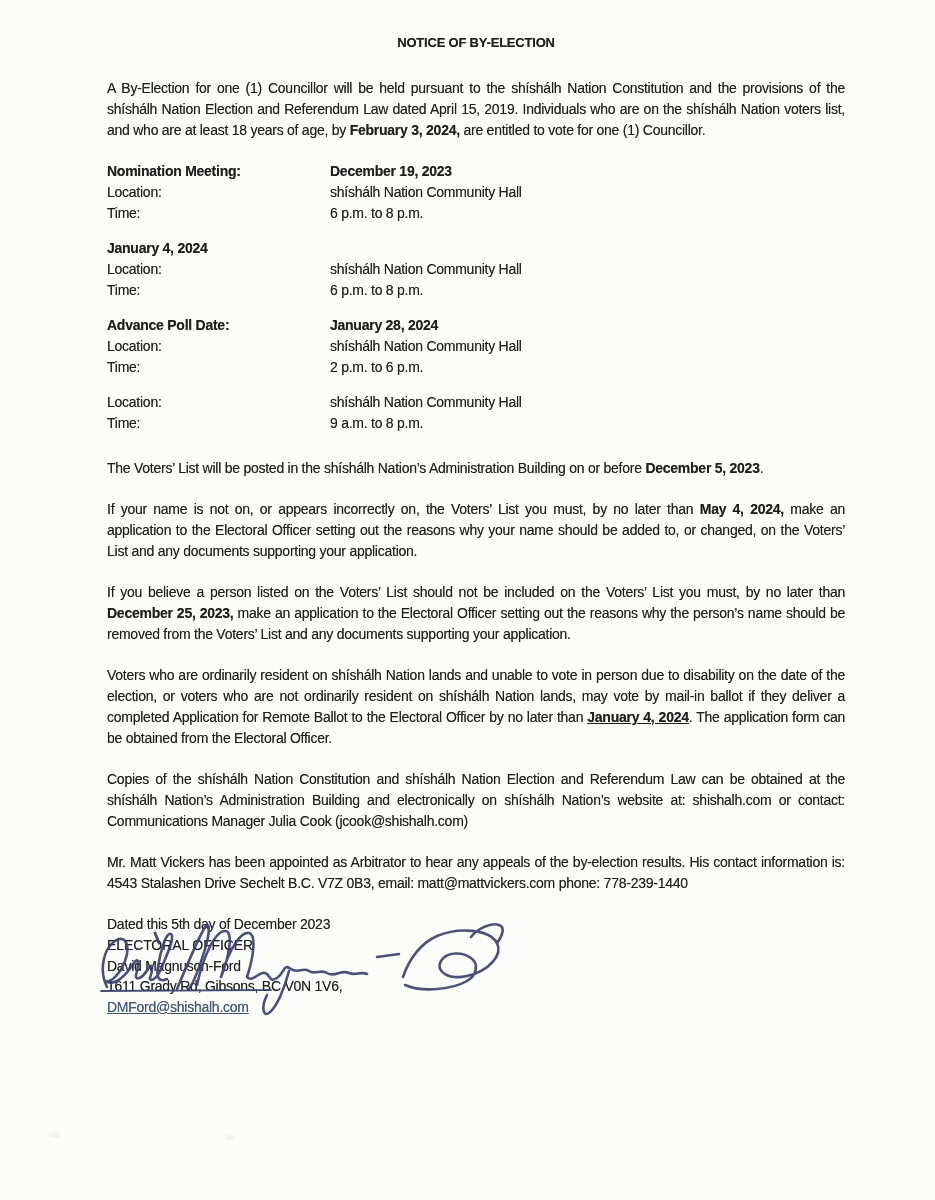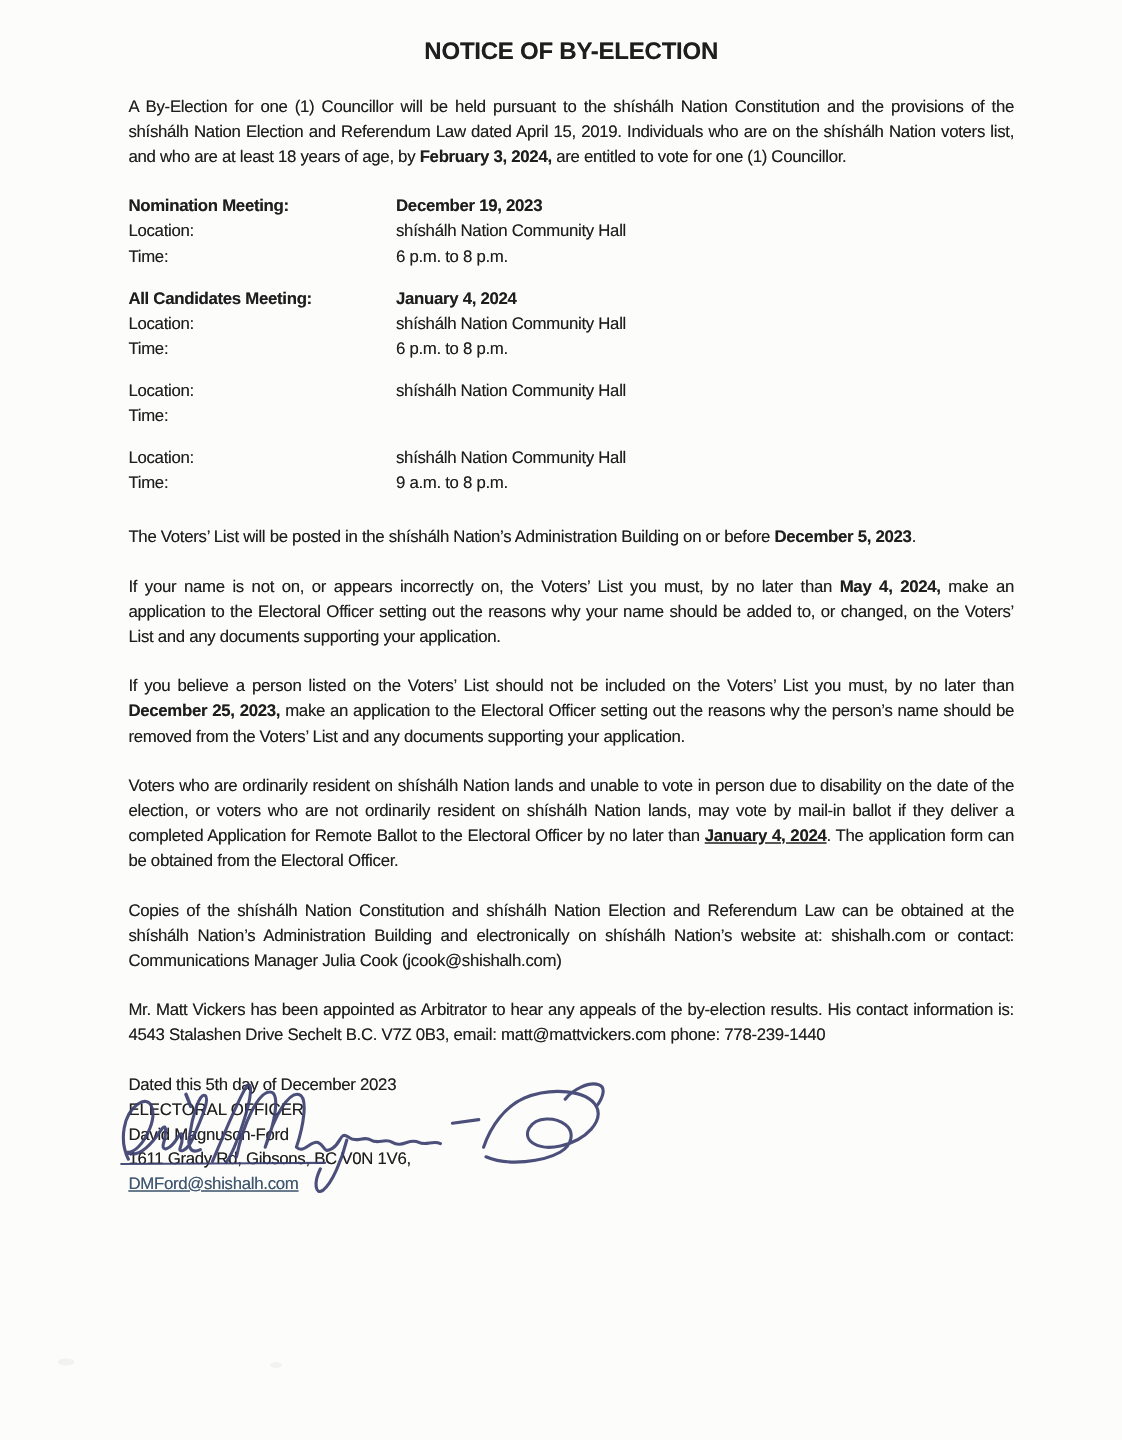--- a/index.html
+++ b/index.html
@@ -17,21 +17,21 @@
     color:var(--text-color);
     font-family:"Liberation Sans","DejaVu Sans",sans-serif;
     font-size:14px;line-height:21px;
     letter-spacing:-0.25px;
     text-shadow:0 0 0.4px rgba(30,30,30,0.55);
     overflow:hidden;
   }
   .content{padding:26px 90px 0 107px;}
   h1.doc-title{
     text-align:center;
-    font-size:20px;line-height:22px;
+    font-size:13px;line-height:22px;
     font-weight:bold;
     letter-spacing:-0.2px;
     margin:6px 0 24px 0;
   }
   p.para{margin:0 0 20px 0;text-align:justify;}
   b.u{text-decoration:underline;}
   .schedule{margin:6px 0 24px 0;}
   .event{margin-bottom:14px;}
   .event .row{display:flex;}
   .event .lbl{width:223px;flex:0 0 223px;}
@@ -81,40 +81,44 @@
           <span class="val">shíshálh Nation Community Hall</span>
         </div>
         <div class="row">
           <span class="lbl">Time:</span>
           <span class="val">6 p.m. to 8 p.m.</span>
         </div>
       </div>
 
       <div class="event">
         <div class="row">
-          <span class="lbl bold">All Candidates Meeting:</span>
           <span class="val bold">January 4, 2024</span>
         </div>
         <div class="row">
           <span class="lbl">Location:</span>
           <span class="val">shíshálh Nation Community Hall</span>
         </div>
         <div class="row">
           <span class="lbl">Time:</span>
           <span class="val">6 p.m. to 8 p.m.</span>
         </div>
       </div>
 
       <div class="event">
         <div class="row">
+          <span class="lbl bold">Advance Poll Date:</span>
+          <span class="val bold">January 28, 2024</span>
+        </div>
+        <div class="row">
           <span class="lbl">Location:</span>
           <span class="val">shíshálh Nation Community Hall</span>
         </div>
         <div class="row">
           <span class="lbl">Time:</span>
+          <span class="val">2 p.m. to 6 p.m.</span>
         </div>
       </div>
 
       <div class="event">
         <div class="row">
         </div>
         <div class="row">
           <span class="lbl">Location:</span>
           <span class="val">shíshálh Nation Community Hall</span>
         </div>

